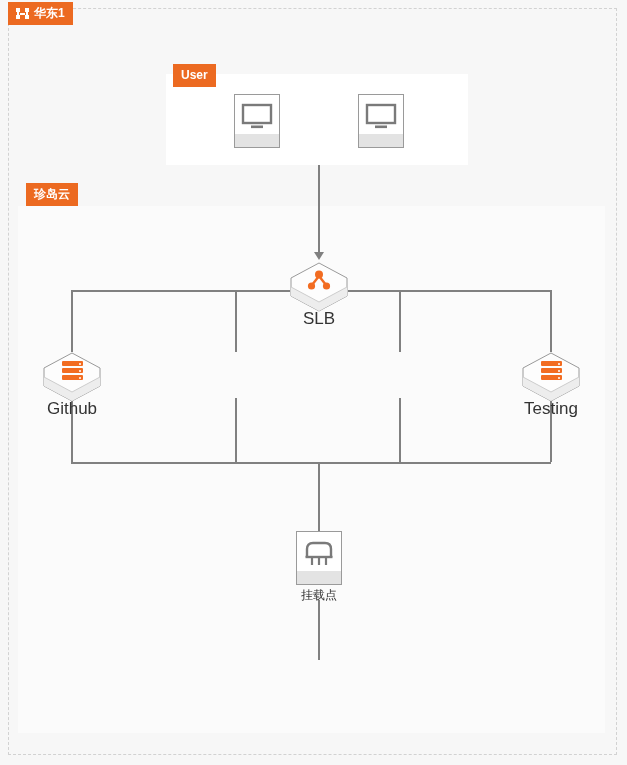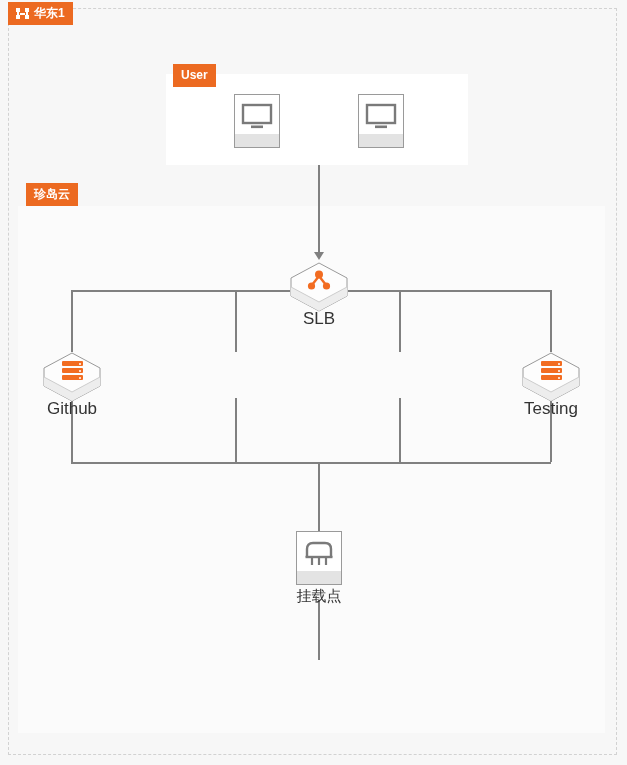--- a/index.html
+++ b/index.html
@@ -183,21 +183,21 @@
     height: 13px;
     background: #e3e3e3;
   }
   .rectbox .inner {
     position: absolute;
     left: 0; right: 0; top: 8px;
     display: flex;
     justify-content: center;
   }
   .rectnode .label {
-    font-size: 15px;
+    font-size: 12px;
     color: #333333;
     margin-top: 4px;
     line-height: 13px;
     white-space: nowrap;
   }
 </style>
 </head>
 <body>
 
 <div id="canvas">

